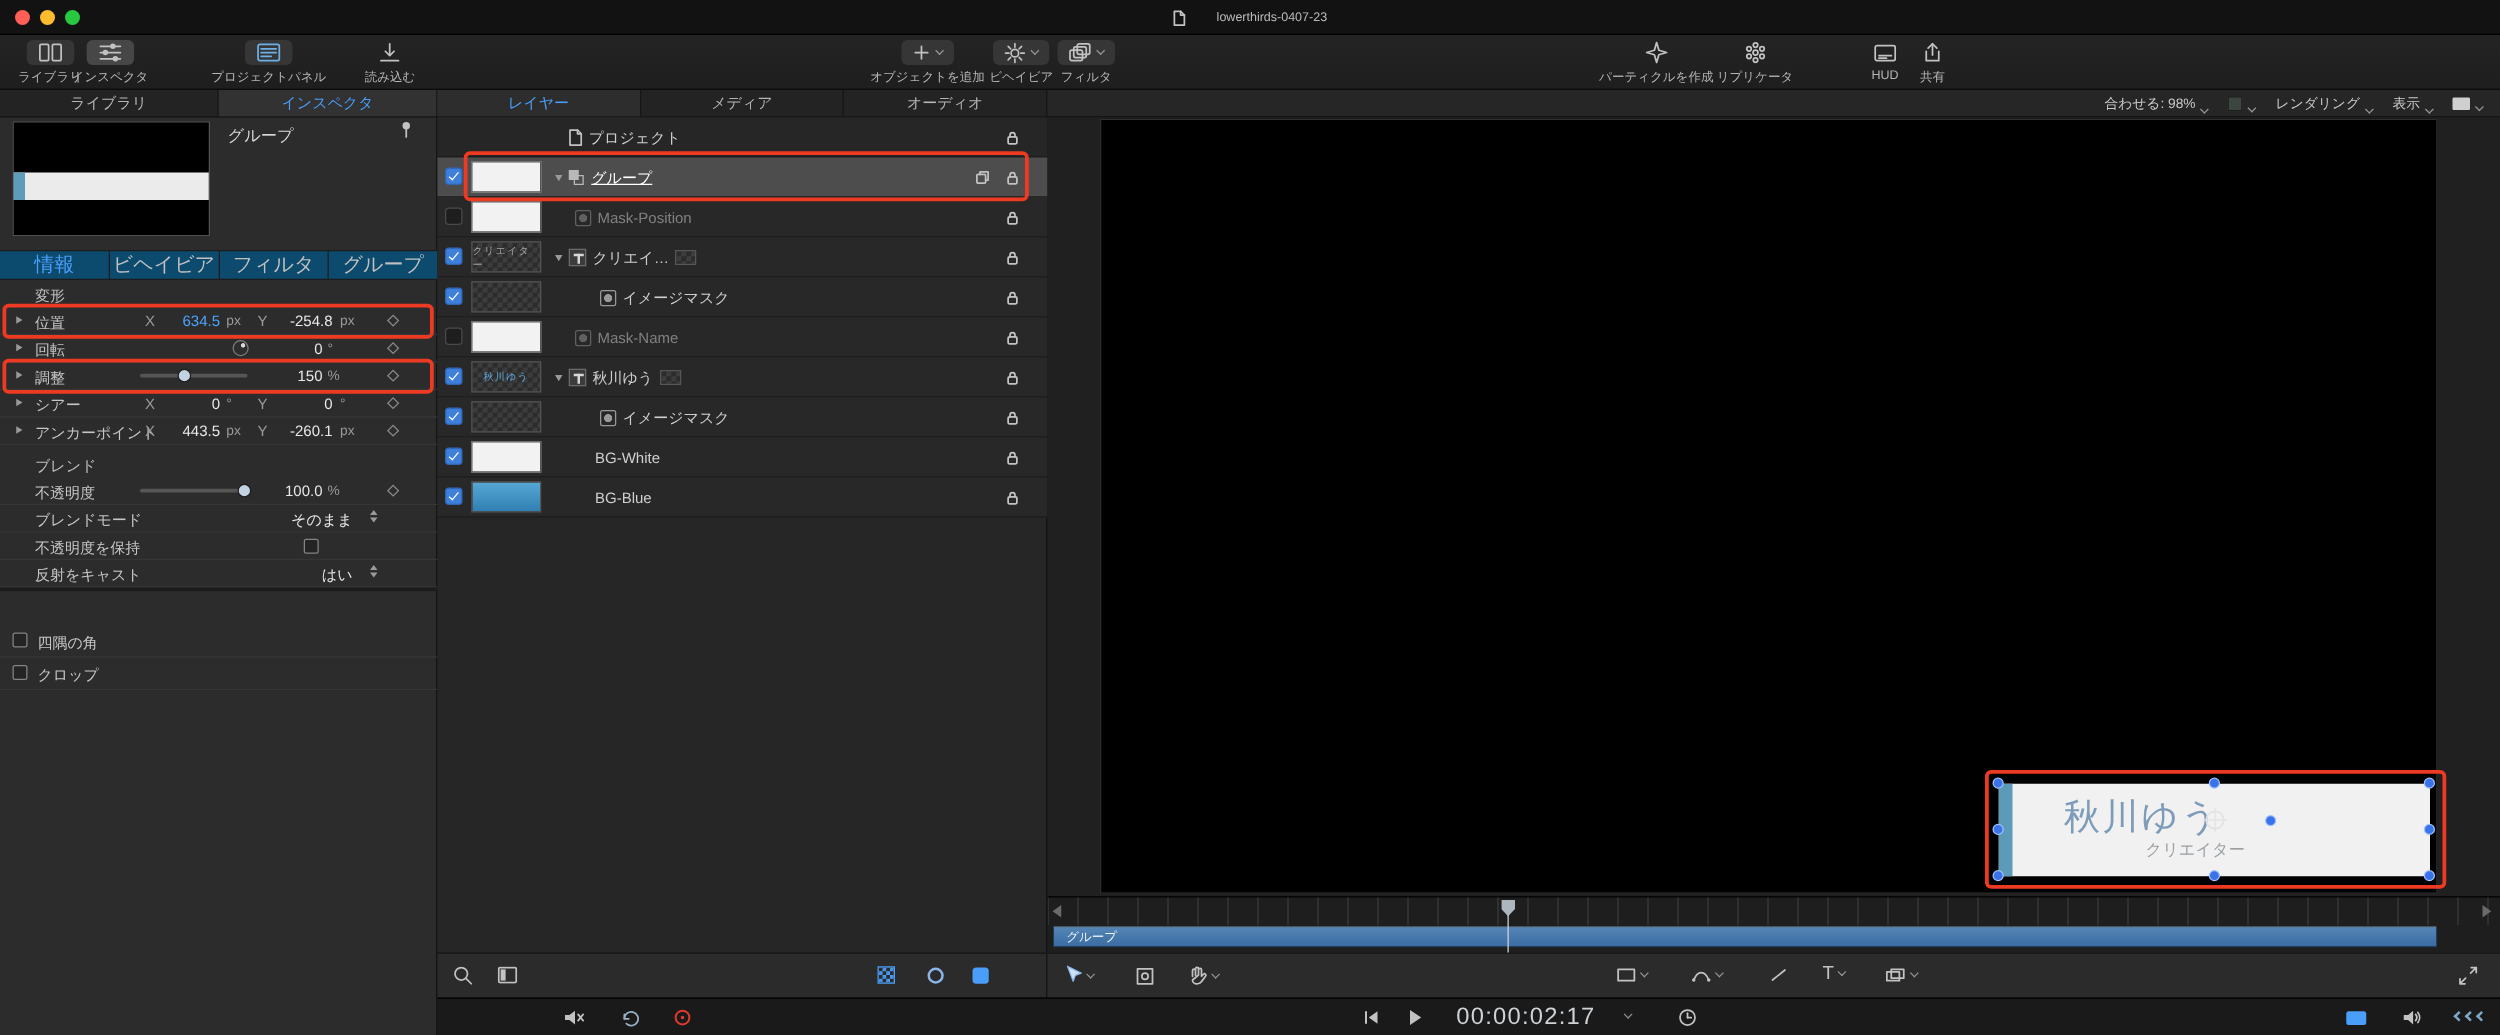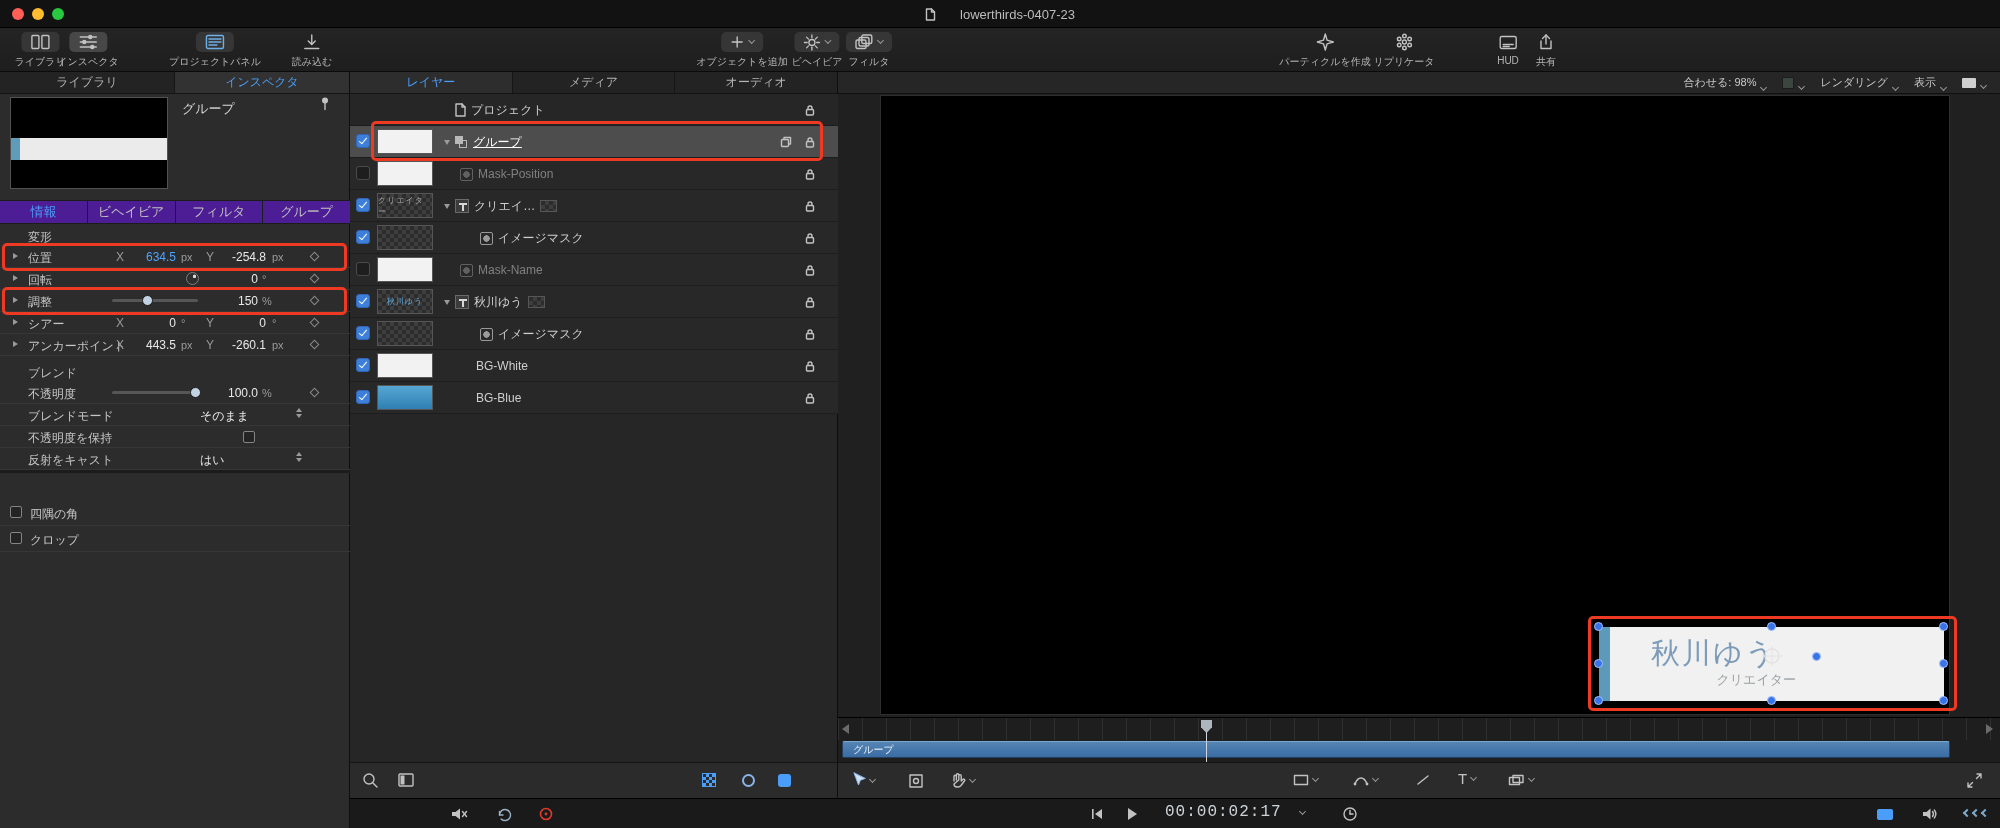--- a/index.html
+++ b/index.html
@@ -9,21 +9,21 @@
 svg .f{fill:#c2c2c2;stroke:none}
 svg.ib{stroke:#6db0e8}
 svg.ir{stroke:#e0392e}
 svg .fb{fill:#4a9df8;stroke:none}
 
 
 .titlebar{position:absolute;left:0;top:0;width:2000px;height:28px;background:#121212;border-bottom:1px solid #000}
 .traffic{position:absolute;left:12px;top:8px;display:flex;gap:8px}
 .tl{width:12px;height:12px;border-radius:50%}
 .tl.red{background:#ff5f57}.tl.yellow{background:#febc2e}.tl.green{background:#28c840}
-.win-title{position:absolute;left:0;right:0;top:0;height:28px;display:flex;align-items:center;justify-content:center;gap:24px;font-size:13px;color:#bcbcbc}
+.win-title{position:absolute;left:0;right:0;top:0;height:28px;display:flex;align-items:center;justify-content:center;gap:24px;font-size:10px;color:#bcbcbc}
 
 
 .toolbar{position:absolute;left:0;top:28px;width:2000px;height:44px;background:linear-gradient(#242424,#1e1e1e);border-bottom:1px solid #0b0b0b}
 .tb-item{position:absolute;top:4px;display:flex;flex-direction:column;align-items:center;gap:3px;transform:translateX(-50%)}
 .tb-label{font-size:10px;color:#b5b5b5;white-space:nowrap}
 .tb-btn{height:20px;padding:0 9px;display:flex;align-items:center;gap:5px;background:#363636;border-radius:5px}
 .tb-btn.on{background:#474747}
 .tb-plain{height:20px;display:flex;align-items:center;gap:5px}
 
 
@@ -38,38 +38,38 @@
 .left-panel{position:absolute;left:0;top:72px;width:350px;height:756px;background:#2c2c2c;border-right:1px solid #0e0e0e}
 .ptabs{position:absolute;left:0;top:0;width:100%;height:22px;display:flex;background:#232323;border-bottom:1px solid #141414;font-size:12px}
 .ptab{flex:1;display:flex;align-items:center;justify-content:center;border-right:1px solid #161616;color:#b5b5b5}
 .ptab:last-child{border-right:none}
 .ptab.on{background:#323232;color:#4a9df8}
 .preview-thumb{position:absolute;left:10px;top:25px;width:158px;height:92px;background:#000;border:1px solid #525252}
 .pv-band{position:absolute;left:0;top:40px;width:100%;height:22px;background:#ebebeb}
 .pv-stripe{position:absolute;left:0;top:0;width:9px;height:22px;background:#5f9cba}
 .preview-title{position:absolute;left:182px;top:28px;font-size:13px;color:#d8d8d8}
 .pin{position:absolute;left:318px;top:24px}
-.ins-tabs{position:absolute;left:0;top:128px;width:350px;height:24px;display:flex;background:#4c1d95;border-top:1px solid #1c1c1c;border-bottom:1px solid #1c1c1c;font-size:13px}
+.ins-tabs{position:absolute;left:0;top:128px;width:350px;height:24px;display:flex;background:#0c4a6e;border-top:1px solid #1c1c1c;border-bottom:1px solid #1c1c1c;font-size:16px}
 .ins-tab{flex:1;display:flex;align-items:center;justify-content:center;border-right:1px solid #1c1c1c;color:#c0c0c0}
 .ins-tab:last-child{border-right:none}
 .ins-tab.on{color:#4a9df8}
 .ins-head{position:absolute;left:0;width:350px;height:20px;font-size:12px;color:#bdbdbd}
 .ins-head span{position:absolute;left:28px;top:3px}
 .ins-row{position:absolute;left:0;width:350px;height:22px;font-size:12px;border-bottom:1px solid #363636}
 .ins-row .disc{position:absolute;left:13px;top:7px}
 .ins-row .lbl{position:absolute;left:28px;top:4px;color:#c6c6c6;white-space:nowrap}
 .xl{position:absolute;left:116px;top:4px;color:#9a9a9a}
 .xv{position:absolute;left:126px;width:50px;top:4px;text-align:right;color:#e8e8e8}
 .xu{position:absolute;left:181px;top:5px;color:#9a9a9a;font-size:11px}
 .yl{position:absolute;left:206px;top:4px;color:#9a9a9a}
 .yv{position:absolute;left:212px;width:54px;top:4px;text-align:right;color:#e8e8e8}
 .yu{position:absolute;left:272px;top:5px;color:#9a9a9a;font-size:11px}
 .sv{position:absolute;left:206px;width:52px;top:4px;text-align:right;color:#e8e8e8}
 .su{position:absolute;left:262px;top:5px;color:#9a9a9a;font-size:11px}
-.pv-col{position:absolute;left:200px;width:94px;top:4px;text-align:left;color:#e8e8e8}
+.pv-col{position:absolute;left:188px;width:94px;top:4px;text-align:right;color:#e8e8e8}
 .kf{position:absolute;left:311px;top:7px;width:7px;height:7px;border:1px solid #8a8a8a;transform:rotate(45deg)}
 .slider{position:absolute;left:112px;top:9px;width:86px;height:3px;background:#565656;border-radius:2px}
 .knob{position:absolute;top:-4px;width:11px;height:11px;border-radius:50%;background:#c2d2e2;border:1px solid #1d1d1d}
 .dial{position:absolute;left:186px;top:4px;width:13px;height:13px;border-radius:50%;border:1px solid #7d7d7d;background:radial-gradient(circle at 68% 30%,#d8d8d8 1.5px,#2e2e2e 2px)}
 .cbx{width:12px;height:12px;border:1px solid #848484;border-radius:2px;background:#242424}
 .ins-row .cb-pos{position:absolute;left:243px;top:5px}
 .ins-row .stp{position:absolute;left:296px;top:4px}
 .hr2{position:absolute;left:0;width:350px;height:3px;background:#1c1c1c}
 .chk-row{position:absolute;left:0;width:350px;height:26px;font-size:12px;border-bottom:1px solid #363636}
 .chk-row .cbl{position:absolute;left:10px;top:6px}
@@ -104,21 +104,21 @@
 .t-ic i{position:absolute;background:#d8d8d8;display:block}
 .t-bar{left:3px;top:3px;width:8px;height:1.6px}
 .t-stem{left:6.2px;top:3px;width:1.6px;height:8px}
 .mask-ic{width:13px;height:13px;border:1px solid #999;border-radius:2px;background:radial-gradient(circle at center,#999 3px,transparent 3.5px)}
 .mask-ic.dim{opacity:.5}
 
 
 .mid-footer{position:absolute;left:350px;top:762px;width:488px;height:36px;background:#2b2b2b;border-top:1px solid #141414;border-right:1px solid #0e0e0e}
 .tools-bar{position:absolute;left:838px;top:762px;width:1162px;height:36px;background:#2b2b2b;border-top:1px solid #141414}
 .transport{position:absolute;left:350px;top:798px;width:1650px;height:30px;background:#1a1a1a;border-top:1px solid #000}
-.timecode{position:absolute;left:815px;top:4px;font-family:Liberation Mono, monospace;font-size:16px;letter-spacing:1px;color:#ced3d7}
+.timecode{position:absolute;left:815px;top:4px;font-family:Liberation Sans, sans-serif;font-size:19px;letter-spacing:1px;color:#ced3d7}
 .ic-chk-blue{width:14px;height:14px;border:1px solid #4a9df8;background-color:transparent;background-image:linear-gradient(45deg,#4a9df8 25%,transparent 25%,transparent 75%,#4a9df8 75%),linear-gradient(45deg,#4a9df8 25%,transparent 25%,transparent 75%,#4a9df8 75%);background-size:6px 6px;background-position:0 0,3px 3px}
 .ic-ring-blue{width:13px;height:13px;border:2px solid #8ab4e8;border-radius:50%}
 .ic-sq-blue{width:13px;height:13px;background:#4a9df8;border-radius:3px}
 .chevl{display:inline-block;width:6px;height:6px;border-left:2px solid #7fa8c8;border-bottom:2px solid #7fa8c8;transform:rotate(45deg)}
 
 
 .canvas-strip{position:absolute;left:838px;top:72px;width:1162px;height:22px;background:#262626;border-bottom:1px solid #101010;display:flex;align-items:center;justify-content:flex-end;gap:16px;padding-right:14px;font-size:11px;color:#c9c9c9}
 .strip-item{display:flex;align-items:flex-end;gap:5px}
 .swatch{width:12px;height:12px;background:#3c4640;border:1px solid #1c1c1c}
 .rect-ic{width:14px;height:10px;background:#cfcfcf;border-radius:1px}

